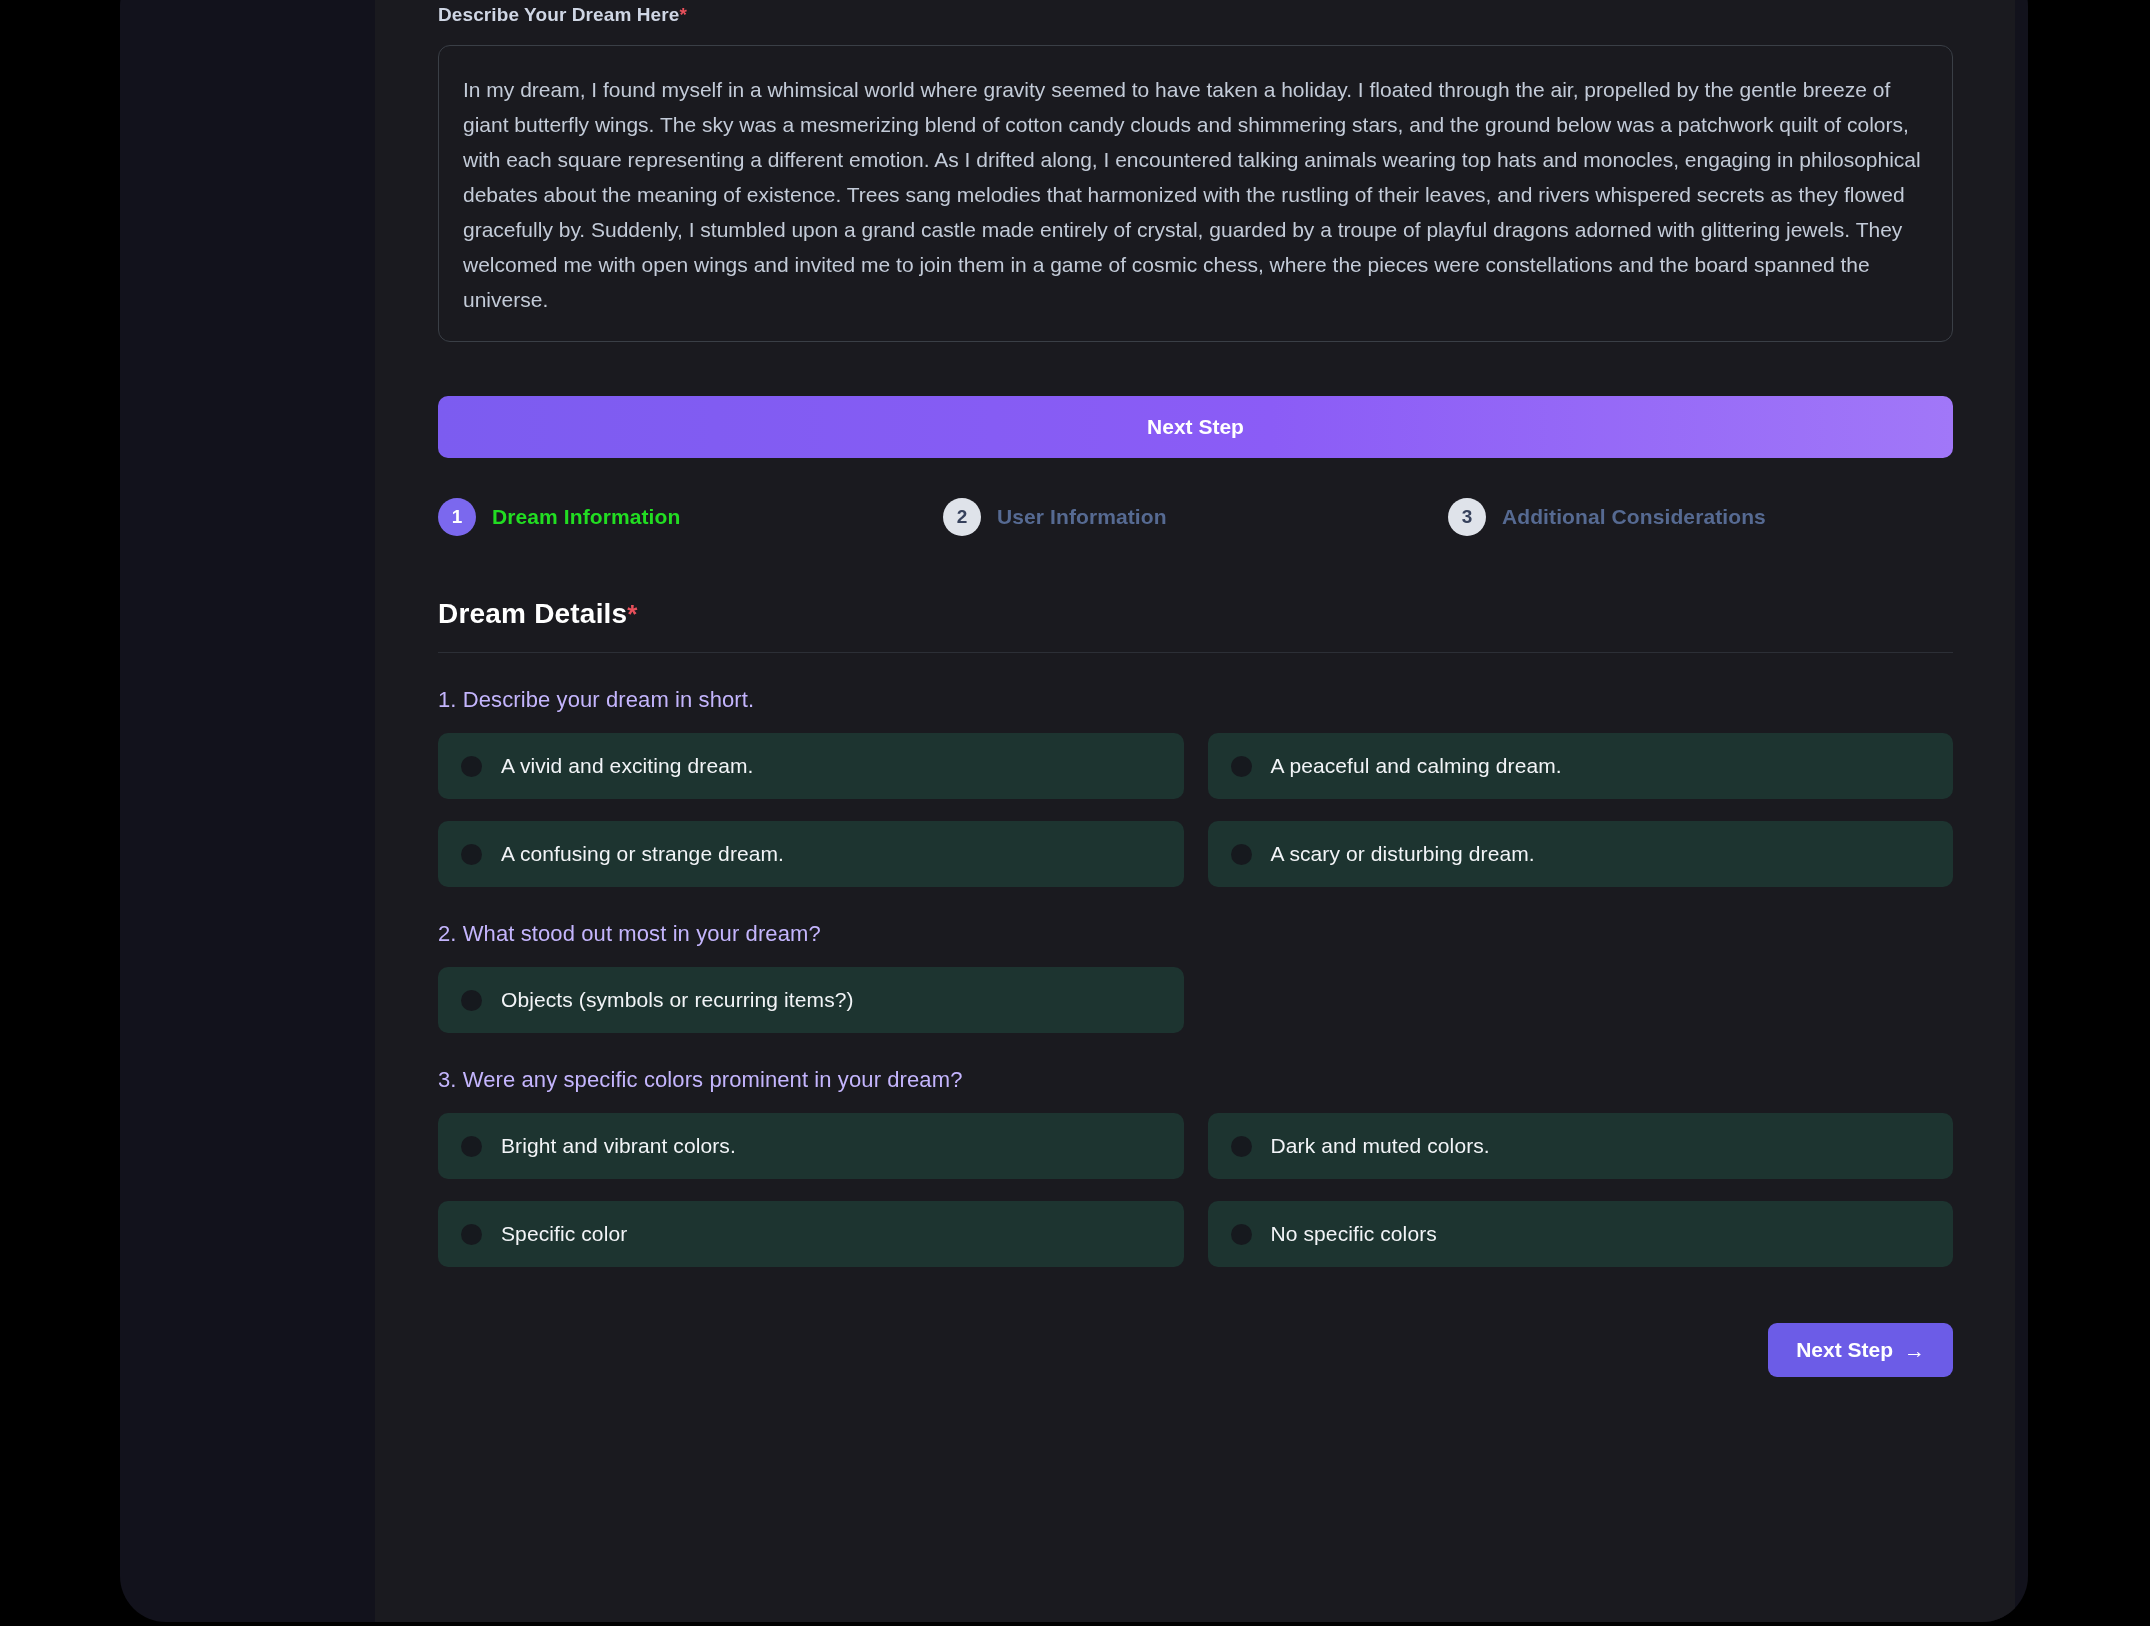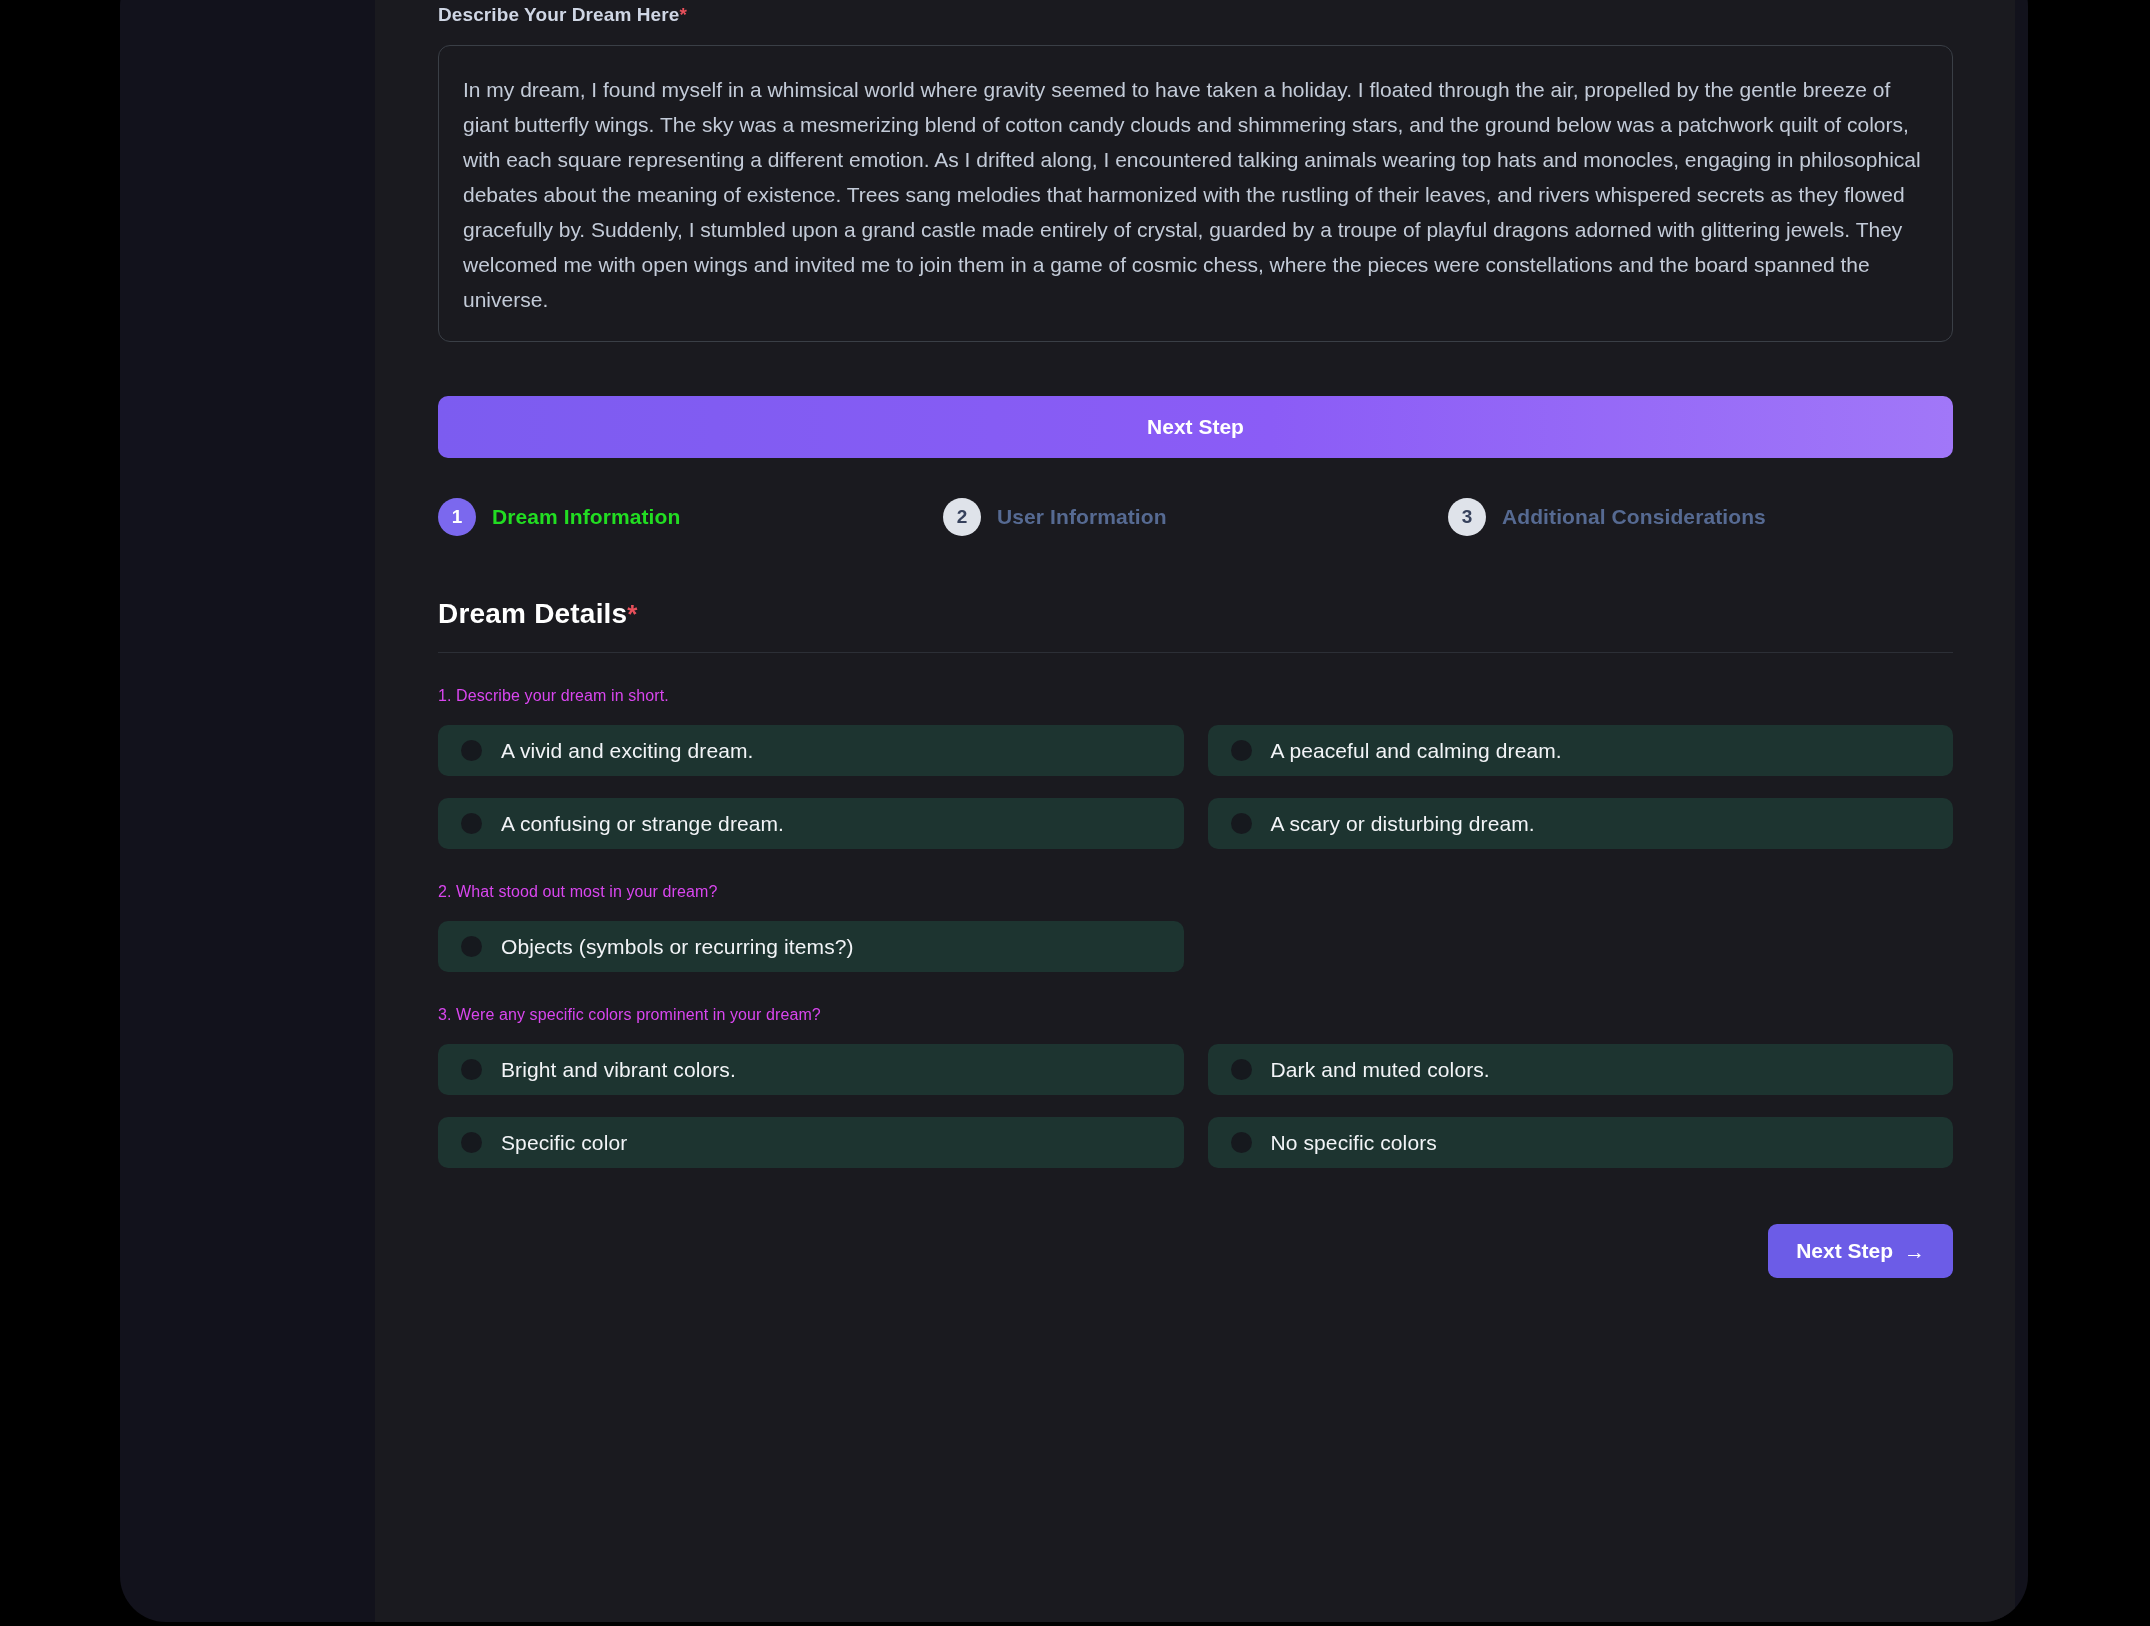--- a/index.html
+++ b/index.html
@@ -121,37 +121,37 @@
   .divider {
     margin-top: 22px;
     height: 1px;
     background: #2c2f36;
     width: 100%;
   }
 
   
   .question-block { margin-top: 34px; }
   .question-text {
-    font-size: 16px;
-    color: #d946ef;
+    font-size: 22px;
+    color: #c4b5fd;
     margin-bottom: 20px;
     letter-spacing: .1px;
   }
   .options-grid {
     display: grid;
     grid-template-columns: 1fr 1fr;
     gap: 22px 24px;
   }
   .option-card {
     display: flex;
     align-items: center;
     gap: 19px;
     background: #1d3430;
     border-radius: 10px;
-    height: 51px;
+    height: 66px;
     padding: 0 23px;
     cursor: pointer;
   }
   .radio-dot {
     width: 21px; height: 21px;
     border-radius: 50%;
     background: #16191e;
     flex: none;
   }
   .option-label {

